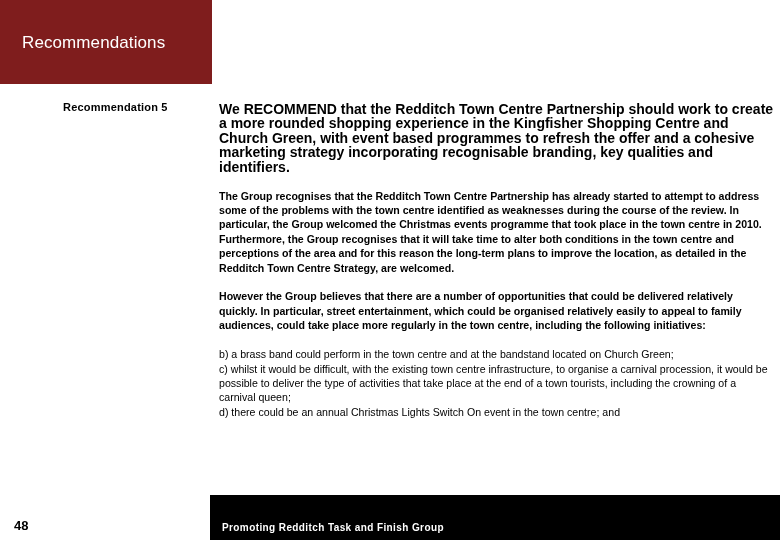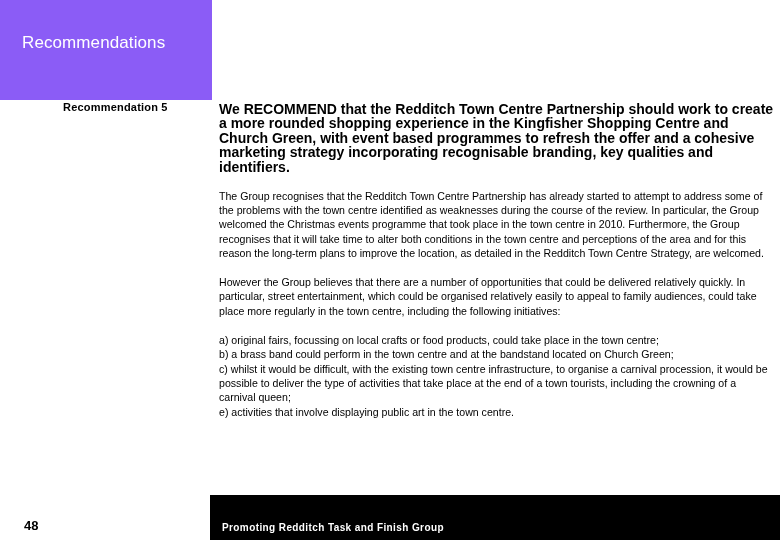--- a/index.html
+++ b/index.html
@@ -1,46 +1,45 @@
 <!DOCTYPE html>
 <html><head>
 <meta charset="utf-8">
 <style>
   html, body { margin:0; padding:0; }
   body { width:780px; height:540px; background:#ffffff; position:relative; overflow:hidden;
          font-family:"Liberation Sans", sans-serif; color:#000; }
-  .header-box { position:absolute; left:0; top:0; width:212px; height:100px; background:#8b5cf6; }
+  .header-box { position:absolute; left:0; top:0; width:212px; height:84px; background:#7f1d1d; }
   .header-title { position:absolute; left:22px; top:33px; color:#fff; font-size:17px; font-weight:normal; letter-spacing:0.1px; }
   .rec-label { position:absolute; left:63px; top:101px; font-size:11px; font-weight:bold; letter-spacing:0.2px; }
   .content { position:absolute; left:219px; top:102px; width:555px; font-size:10.6px; line-height:14.4px; }
-  .content p { margin:0 0 14.5px 0; }
+  .content p { margin:0 0 14.5px 0;font-weight:bold; }
   .content .rec-body { font-weight:bold; font-size:14px; }
   .content .list { margin:0 0 14.5px 0; }
   .footer-bar { position:absolute; left:210px; top:495px; width:570px; height:45px; background:#000;padding-left:24px; }
   .footer-text { position:absolute; left:12px; top:27px; color:#fff; font-size:10px; font-weight:bold; letter-spacing:0.4px; }
-  .page-number { position:absolute; left:24px; top:518px; font-size:13px; font-weight:bold; }
+  .page-number { position:absolute; left:14px; top:518px; font-size:13px; font-weight:bold; }
 </style>
 </head>
 <body>
 
 <div class="header-box">
   <div class="header-title">Recommendations</div>
 </div>
 
 <div class="rec-label">Recommendation 5</div>
 
 <div class="content">
   <p class="rec-body">We RECOMMEND that the Redditch Town Centre Partnership should work to create a more rounded shopping experience in the Kingfisher Shopping Centre and Church Green, with event based programmes to refresh the offer and a cohesive marketing strategy incorporating recognisable branding, key qualities and identifiers.</p>
   <p>The Group recognises that the Redditch Town Centre Partnership has already started to attempt to address some of the problems with the town centre identified as weaknesses during the course of the review.  In particular, the Group welcomed the Christmas events programme that took place in the town centre in 2010.  Furthermore, the Group recognises that it will take time to alter both conditions in the town centre and perceptions of the area and for this reason the long-term plans to improve the location, as detailed in the Redditch Town Centre Strategy, are welcomed.</p>
   <p>However the Group believes that there are a number of opportunities that could be delivered relatively quickly.  In particular, street entertainment, which could be organised relatively easily to appeal to family audiences, could take place more regularly in the town centre, including the following initiatives:</p>
   <div class="list">
-    <div>a) original fairs, focussing on local crafts or food products, could take place in the town centre;</div>
     <div>b) a brass band could perform in the town centre and at the bandstand located on Church Green;</div>
     <div>c) whilst it would be difficult, with the existing town centre infrastructure, to organise a carnival procession, it would be possible to deliver the type of activities that take place at the end of a town tourists, including the crowning of a carnival queen;</div>
-    <div>e) activities that involve displaying public art in the town centre.</div>
+    <div>d) there could be an annual Christmas Lights Switch On event in the town centre; and</div>
   </div>
 </div>
 
 <div class="footer-bar">
   <div class="footer-text">Promoting Redditch Task and Finish Group</div>
 </div>
 
 <div class="page-number">48</div>
 
 </body></html>

